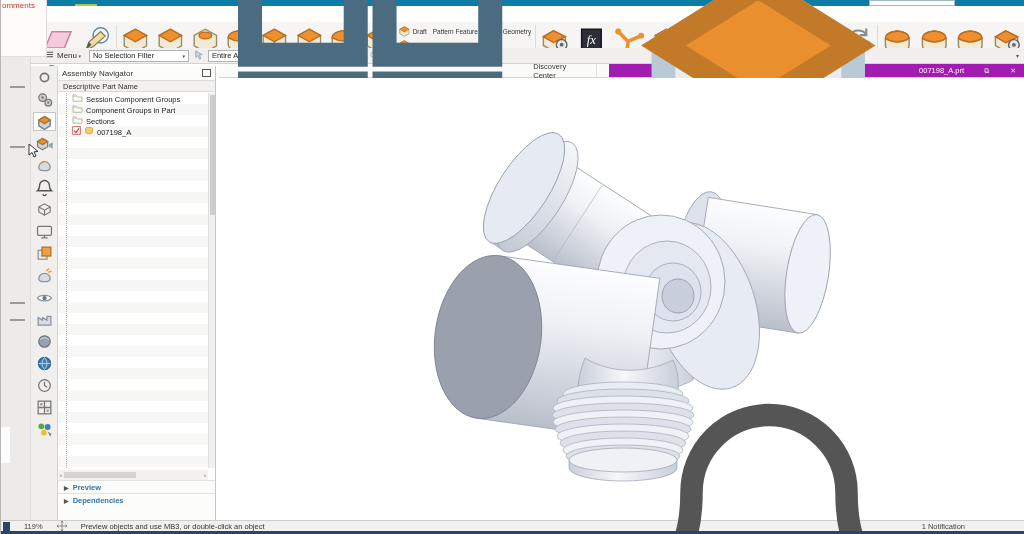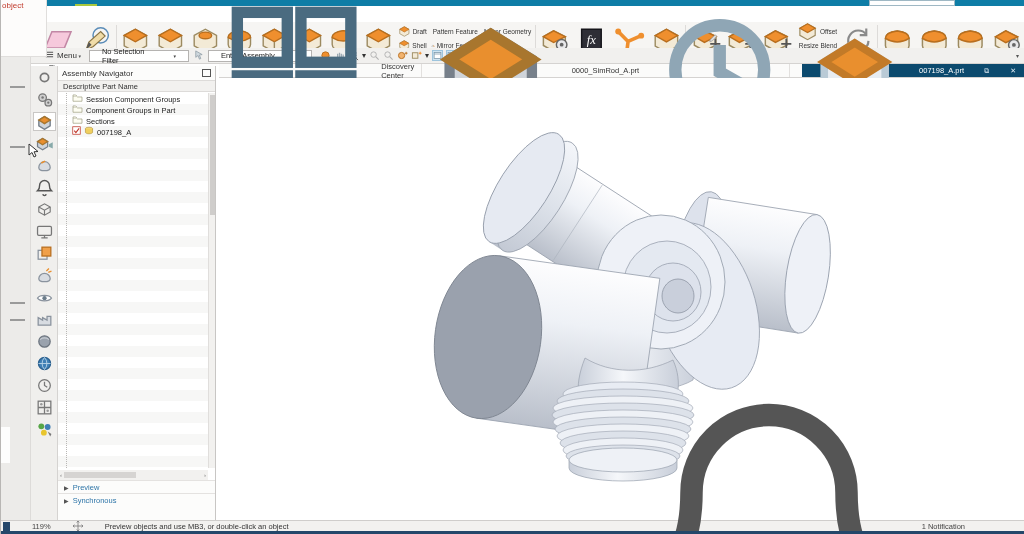--- a/index.html
+++ b/index.html
@@ -39,35 +39,35 @@
   .algo-ddown { font-size:6px; color:#555; }
   
   .menurow {
     position:absolute; left:0; top:48px; width:1024px; height:16px;
     background:#f1f0ee; border-bottom:1px solid #d5d3d1;
     display:flex; align-items:center; gap:4px; padding-left:40px; font-size:8px; color:#333;
   }
   .menubtn { display:flex; align-items:center; gap:3px; padding:1px 4px; }
   .combo {
     display:flex; align-items:center; justify-content:space-between;
-    background:#fff; border:1px solid #b5b3b1; height:12px; font-size:7.5px; color:#222; padding:0 12px; gap:12px;
+    background:#fff; border:1px solid #b5b3b1; height:12px; font-size:7.5px; color:#222; padding:0 3px; gap:12px;
   }
   .combo .arrow { font-size:5px; color:#444; }
   .mini-ico { width:11px; height:11px; display:inline-block; }
   .mini-strip { display:flex; align-items:center; gap:3px; margin-left:4px; }
   .mini-hl { background:#cfe4f1; border:1px solid #9dc4dc; }
   .menurow-ddown { position:absolute; right:6px; top:4px; font-size:6px; color:#555; }
   
   .tabbar {
     position:absolute; left:218px; top:64px; width:806px; height:14px;
     background:#fbfbfa; border-bottom:1px solid #d5d3d1; display:flex; align-items:stretch; font-size:7.5px;
   }
   .tab { display:flex; align-items:center; gap:19px; padding:0 7px; color:#333; border-right:1px solid #e2e0de; }
   .tab svg { width:10px; height:10px; }
-  .tab.active { background:#0c4a6e; color:#fff;margin-left:12px; }
+  .tab.active { background:#a21caf; color:#fff;margin-left:12px; }
   .tab.active .tbtn { color:#dbe8f1; font-size:7px; padding:0 1px; }
   
   .leftstrip { position:absolute; left:0; top:6px; width:30px; height:514px; background:#ecebe9; border-right:1px solid #dddbd9; }
   .leftstrip .dash { position:absolute; left:9px; width:15px; height:2px; background:#9a9a9a; }
   .leftstrip .slot { position:absolute; left:0; top:421px; width:9px; height:36px; background:#fdfdfd; }
   .comments-overlay {
     position:absolute; left:0; top:0; width:46px; height:57px; background:#fdfcfb;
     border-right:1px solid #e0dedc; border-bottom:1px solid #e0dedc; z-index:30;
     font-size:8px; color:#c0392b; padding:1px 0 0 1px;
   }
@@ -95,29 +95,29 @@
   }
   .trow { height:11px; display:flex; align-items:flex-end; gap:3px; padding-left:14px; white-space:nowrap; }
   .trow svg { flex:0 0 auto; }
   .tree-vline { position:absolute; left:8px; top:0; bottom:0; border-left:1px dotted #b9b7b5; }
   .vscroll { position:absolute; right:0; top:27px; width:7px; bottom:52px; background:#f2f1ef; border-left:1px solid #e0dedc; }
   .vscroll .thumb { position:absolute; left:1px; top:2px; width:5px; height:120px; background:#cfcdcb; }
   .hscroll { position:absolute; left:0; right:7px; bottom:40px; height:10px; background:#f2f1ef; display:flex; align-items:center; justify-content:space-between; padding:0 2px; font-size:6px; color:#777; }
   .hscroll .thumb { height:6px; width:72px; background:#d6d4d2; margin-right:auto; margin-left:2px; }
   .nav-section { height:13px; display:flex; align-items:center; gap:4px; padding-left:6px; color:#2e75a8; border-top:1px solid #e4e2e0; }
   .nav-section .tri { font-size:6px; color:#555; }
-  .nav-foot { position:absolute; left:0; right:0; bottom:0; height:40px; background:#fcfcfb; }
+  .nav-foot { position:absolute; left:0; right:0; bottom:0; height:40px; background:#fcfcfb;font-weight:bold; }
   
   .graphics { position:absolute; left:218px; top:78px; width:806px; height:442px; background:#ffffff; }
   .model-svg { position:absolute; left:190px; top:48px; width:440px; height:366px; }
   
   .statusbar {
     position:absolute; left:0; top:520px; width:1024px; height:11px;
     background:#f2f1ef; border-top:1px solid #cfcdcb;
-    display:flex; align-items:center; font-size:7.5px; color:#333; gap:22px; padding-left:2px;
+    display:flex; align-items:center; font-size:7.5px; color:#333; gap:14px; padding-left:2px;
   }
   .statusbar .corner { width:7px; height:9px; background:#24476a; }
   .statusbar .zoom { color:#444; }
   .statusbar .spacer { flex:1; }
   .statusbar .notif { display:flex; align-items:center; gap:3px; margin-right:60px; color:#444; }
   .statusbar .notif svg { width:9px; height:9px; }
   .bottombar { position:absolute; left:0; top:531px; width:1024px; height:3px; background:#24476a; }
   .move-ico { width:10px; height:10px; }
 </style>
 </head>
@@ -464,51 +464,40 @@
   <div class="tabbar">
     <div class="tab">
       <span><svg viewBox="0 0 12 12" style="width: 100%; height: 100%;">
             <rect x="1" y="1" width="4.4" height="4.4" fill="none" stroke="#4a6b80"></rect>
             <rect x="6.6" y="1" width="4.4" height="4.4" fill="none" stroke="#4a6b80"></rect>
             <rect x="1" y="6.6" width="4.4" height="4.4" fill="none" stroke="#4a6b80"></rect>
             <rect x="6.6" y="6.6" width="4.4" height="4.4" fill="none" stroke="#4a6b80"></rect>
           </svg></span>
       <span>Discovery Center</span>
     </div>
-    <div class="tab">
-      <span><svg viewBox="0 0 12 12" style="width: 100%; height: 100%;">
-            <path d="M2 5l4-2.5L10 5v4l-4 2.5L2 9z" fill="#cfd4da" stroke="#77808a"></path>
-            <path d="M2 5l4-2.5L10 5 6 7.5z" fill="#e98f2e" stroke="#a8762e"></path>
-          </svg></span>
-      <span>0000_SimRod_A.prt</span>
-      <span><svg viewBox="0 0 10 10" style="width: 100%; height: 100%;">
-            <circle cx="5" cy="5" r="3.6" fill="none" stroke="#8fa6b5"></circle>
-            <path d="M5 3v2.2l1.6.9" stroke="#8fa6b5" fill="none"></path>
-          </svg></span>
-    </div>
     <div class="tab active">
       <span><svg viewBox="0 0 12 12" style="width: 100%; height: 100%;">
             <path d="M2 5l4-2.5L10 5v4l-4 2.5L2 9z" fill="#e8edf2" stroke="#b9cad6"></path>
             <path d="M2 5l4-2.5L10 5 6 7.5z" fill="#e98f2e" stroke="#c27a28"></path>
           </svg></span>
       <span>007198_A.prt</span>
       <span class="tbtn">⧉</span>
       <span class="tbtn">✕</span>
     </div>
   </div>
 
   <div class="leftstrip">
     <div class="dash" style="top:80px"></div>
     <div class="dash" style="top:140px"></div>
     <div class="dash" style="top:296px"></div>
     <div class="dash" style="top:313px"></div>
     <div class="slot"></div>
   </div>
   <div class="comments-overlay">
-    <span>object</span>
+    <span>omments</span>
   </div>
   <svg class="cursor-arrow" viewBox="0 0 12 16">
     <path d="M1 1 L1 12 L4 9.5 L6 14 L8 13 L6 8.8 L10 8.5 Z" fill="#fff" stroke="#333" stroke-width="1"></path>
   </svg>
 
   <div class="resbar">
     <div class="resico">
         <svg viewBox="0 0 12 12" style="width: 100%; height: 100%;">
           <circle cx="6" cy="6" r="2.6" fill="none" stroke="#777" stroke-width="1.1"></circle>
         </svg>
@@ -666,21 +655,21 @@
         <span>‹</span>
         <div class="thumb"></div>
         <span>›</span>
       </div>
       <div class="nav-section">
         <span class="tri">▶</span>
         <span>Preview</span>
       </div>
       <div class="nav-section">
         <span class="tri">▶</span>
-        <span>Synchronous</span>
+        <span>Dependencies</span>
       </div>
     </div>
   </div>
 
   <div class="graphics">
     <svg class="model-svg" viewBox="0 0 440 366">
       <defs>
         <linearGradient id="gV" x1="0" y1="0" x2="0" y2="1">
           <stop offset="0" stop-color="#fdfdfe"></stop>
           <stop offset="0.35" stop-color="#eef1f6"></stop>

